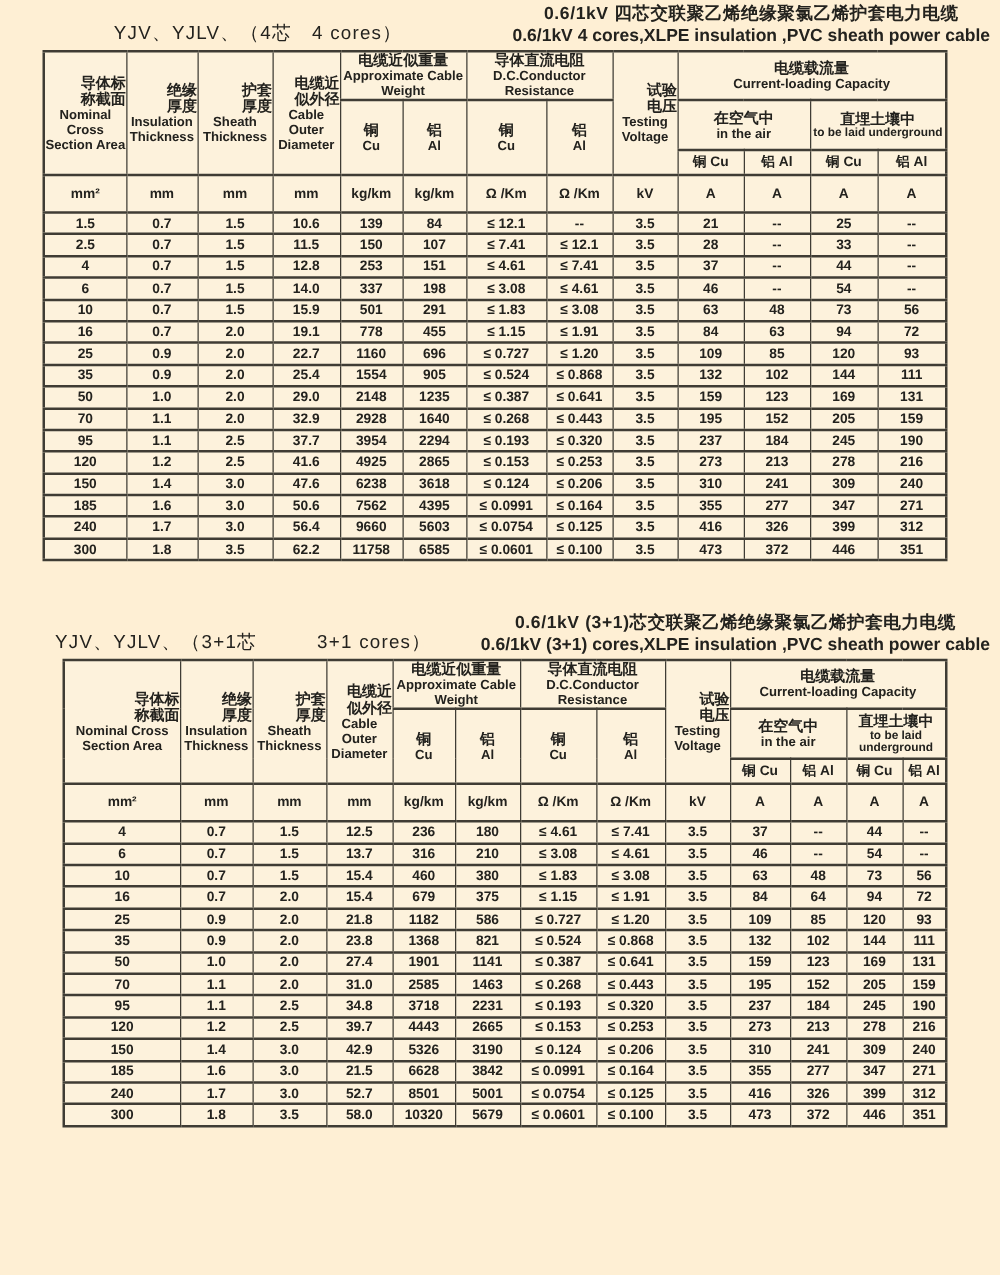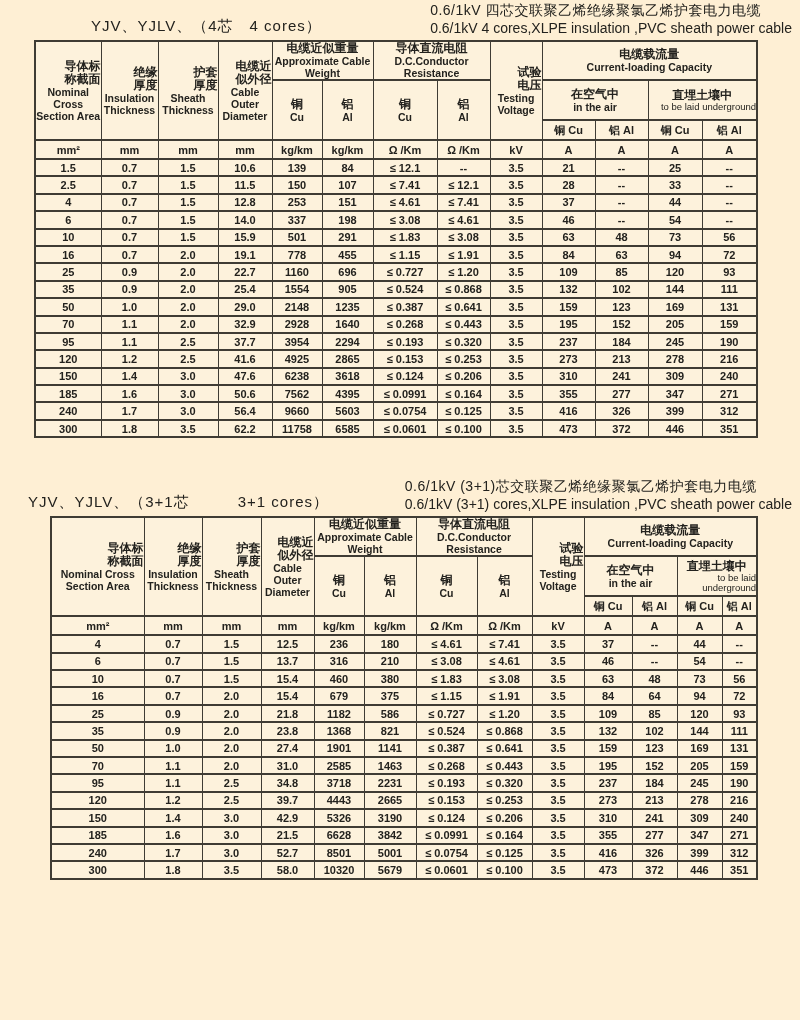--- a/index.html
+++ b/index.html
@@ -8,45 +8,45 @@
     background:#feefd4; color:#23221e;
     font-family:"Liberation Sans", sans-serif;
   }
   .section { position:relative; }
   .titlebar {
     display:flex; justify-content:space-between; align-items:flex-end;
     padding:2px 8px 0 0;
   }
   .model-label { font-size:15px; letter-spacing:1px; white-space:pre; padding-bottom:1px; }
   .t1 .model-label { padding-left:91px; }
-  .t2 .model-label { padding-left:28px; }
-  .titles { text-align:left; font-weight:normal; }
+  .t2 .model-label { padding-left:44px; }
+  .titles { text-align:center; font-weight:bold; }
   .title-zh { font-size:14px; line-height:17px; letter-spacing:0.5px; }
   .title-en { font-size:14px; line-height:18px; }
 
   table {
     border-collapse:collapse; table-layout:fixed;
     background:#fdf2dc; border:2px solid #3f3c34;
   }
   .t1 table { width:722px; margin:3px 0 0 34px; }
   .t2 table { width:706px; margin:3px 0 0 50px; }
   th, td {
     border-left:1px solid #3f3c34; border-right:1px solid #3f3c34;
     border-top:2px solid #3f3c34; border-bottom:2px solid #3f3c34;
     text-align:center; vertical-align:middle; padding:0; overflow:hidden;
   }
   thead tr.h1 { height:36px; }
   thead tr.h2 { height:40px; }
   thead tr.h3 { height:20px; }
-  thead tr.units { height:19px; }
+  thead tr.units { height:30px; }
   th { font-weight:bold; }
   .zh { display:block; font-size:12px; line-height:13px; }
   .pre { white-space:pre-line;text-align:right; }
   .en { display:block; font-size:10.5px; line-height:12px; font-weight:bold; }
-  .en-small { display:block; font-size:9.5px; line-height:10px; font-weight:normal;text-align:right; }
+  .en-small { display:block; font-size:9.5px; line-height:10px; font-weight:bold; }
   .mini { font-size:11px; line-height:12px; }
   tr.units td { font-size:11px; font-weight:bold; }
   tbody td { height:15.4px; font-size:11px; font-weight:bold; }
   .t2-block { margin-top:40px; }
   .titlebar.pad2 { padding-top:0; }
 </style>
 </head>
 <body>
 
 <div class="section t1">

